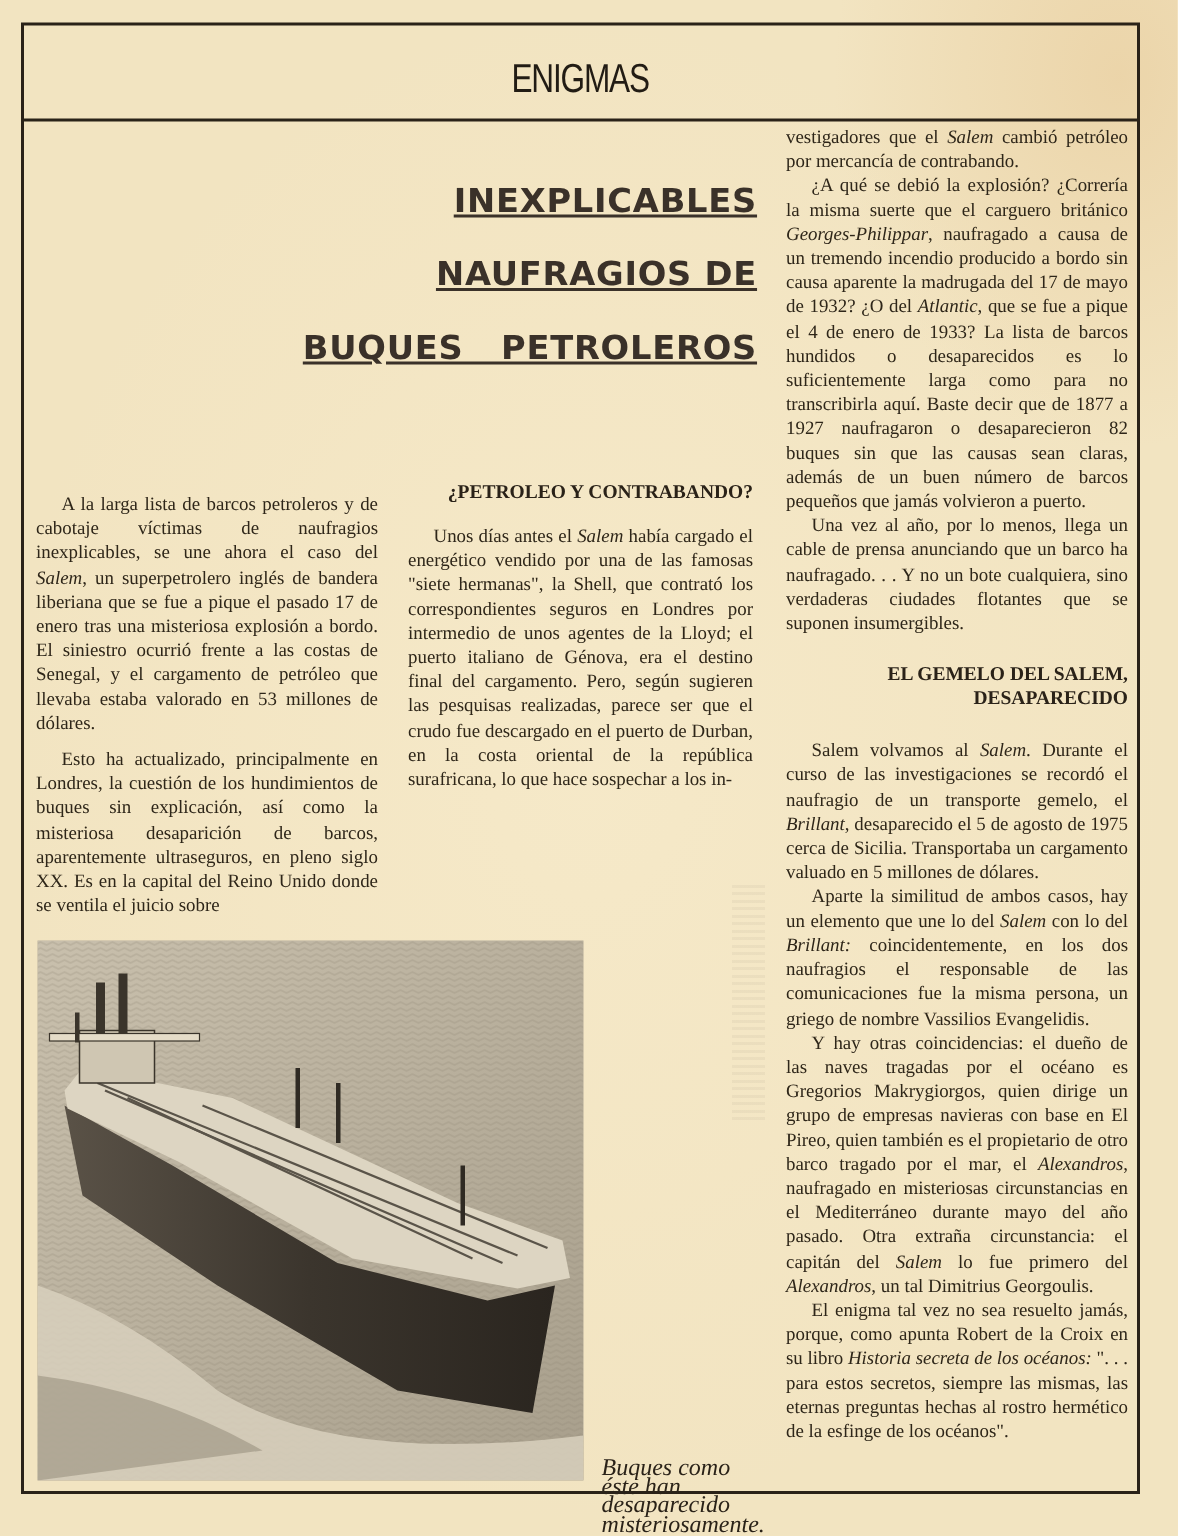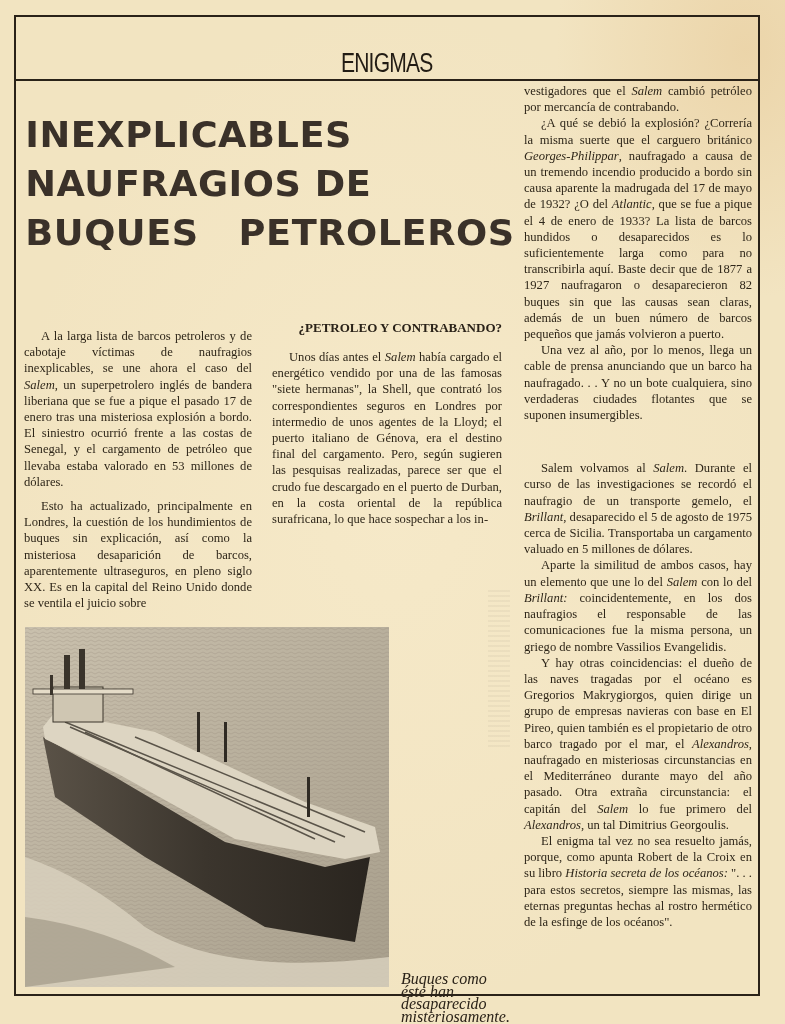--- a/index.html
+++ b/index.html
@@ -18,37 +18,38 @@
       #f2e4c1;
   }
   .frame {
     position: absolute; left: 14px; top: 15px; width: 746px; height: 981px;
     border: 2px solid #2a2218;
     box-sizing: border-box;
   }
   .header-band {
     position: absolute; left: 0; top: 0; right: 0; height: 62px;
     border-bottom: 2px solid #2a2218;
-    display: flex; align-items: flex-end; justify-content: center;
+    display: flex; align-items: center; justify-content: center;
   }
   .section-title {
     font-family: "Liberation Sans", "DejaVu Sans", sans-serif;
     font-size: 27px; letter-spacing: -1px;
     transform: scaleX(0.78);
     color: #221c14;
     margin-top: 8px;
   }
   .headline {
     position: absolute; left: 30px; top: 110px; width: 470px;
-    text-align: left;
+    text-align: right;
     font-family: "DejaVu Sans", "Liberation Sans", sans-serif;
     font-weight: bold;
-    font-size: 36px; line-height: 49px;
+    font-size: 22px; line-height: 49px;
     color: #3a3129;
     letter-spacing: 0.5px;
+    text-decoration: underline;
   }
   .headline div { transform: scaleX(1.02); }
   .col {
     position: absolute;
     font-size: 12.6px; line-height: 16.2px;
     text-align: justify;
     color: #2e2619;
   }
   .col p { margin: 0; text-indent: 17px; }
   .col p.noindent { text-indent: 0; }
@@ -107,20 +108,21 @@
   <h3>¿PETROLEO Y CONTRABANDO?</h3>
   <div class="gap" style="height:13px"></div>
   <p><span>Unos días antes el </span><i>Salem</i><span> había cargado el energético vendido por una de las famosas "siete hermanas", la Shell, que contrató los correspondientes seguros en Londres por intermedio de unos agentes de la Lloyd; el puerto italiano de Génova, era el destino final del cargamento. Pero, según sugieren las pesquisas realizadas, parece ser que el crudo fue descargado en el puerto de Durban, en la costa oriental de la república surafricana, lo que hace sospechar a los in-</span></p>
 </div>
 
 <div class="col col3">
   <p class="noindent"><span>vestigadores que el </span><i>Salem</i><span> cambió petróleo por mercancía de contrabando.</span></p>
   <p><span>¿A qué se debió la explosión? ¿Correría la misma suerte que el carguero británico </span><i>Georges-Philippar</i><span>, naufragado a causa de un tremendo incendio producido a bordo sin causa aparente la madrugada del 17 de mayo de 1932? ¿O del </span><i>Atlantic</i><span>, que se fue a pique el 4 de enero de 1933? La lista de barcos hundidos o desaparecidos es lo suficientemente larga como para no transcribirla aquí. Baste decir que de 1877 a 1927 naufragaron o desaparecieron 82 buques sin que las causas sean claras, además de un buen número de barcos pequeños que jamás volvieron a puerto.</span></p>
   <p>Una vez al año, por lo menos, llega un cable de prensa anunciando que un barco ha naufragado. . . Y no un bote cualquiera, sino verdaderas ciudades flotantes que se suponen insumergibles.</p>
   <div class="gap" style="height:18px"></div>
+  <h3><span>EL GEMELO DEL SALEM,</span><br><span>DESAPARECIDO</span></h3>
   <div class="gap" style="height:19px"></div>
   <p><span>Salem volvamos al </span><i>Salem</i><span>. Durante el curso de las investigaciones se recordó el naufragio de un transporte gemelo, el </span><i>Brillant</i><span>, desaparecido el 5 de agosto de 1975 cerca de Sicilia. Transportaba un cargamento valuado en 5 millones de dólares.</span></p>
   <p><span>Aparte la similitud de ambos casos, hay un elemento que une lo del </span><i>Salem</i><span> con lo del </span><i>Brillant:</i><span> coincidentemente, en los dos naufragios el responsable de las comunicaciones fue la misma persona, un griego de nombre Vassilios Evangelidis.</span></p>
   <p><span>Y hay otras coincidencias: el dueño de las naves tragadas por el océano es Gregorios Makrygiorgos, quien dirige un grupo de empresas navieras con base en El Pireo, quien también es el propietario de otro barco tragado por el mar, el </span><i>Alexandros</i><span>, naufragado en misteriosas circunstancias en el Mediterráneo durante mayo del año pasado. Otra extraña circunstancia: el capitán del </span><i>Salem</i><span> lo fue primero del </span><i>Alexandros</i><span>, un tal Dimitrius Georgoulis.</span></p>
   <p><span>El enigma tal vez no sea resuelto jamás, porque, como apunta Robert de la Croix en su libro </span><i>Historia secreta de los océanos:</i><span> ". . . para estos secretos, siempre las mismas, las eternas preguntas hechas al rostro hermético de la esfinge de los océanos".</span></p>
 </div>
 
 <div class="bleed"></div>
 
 <div class="photo">

